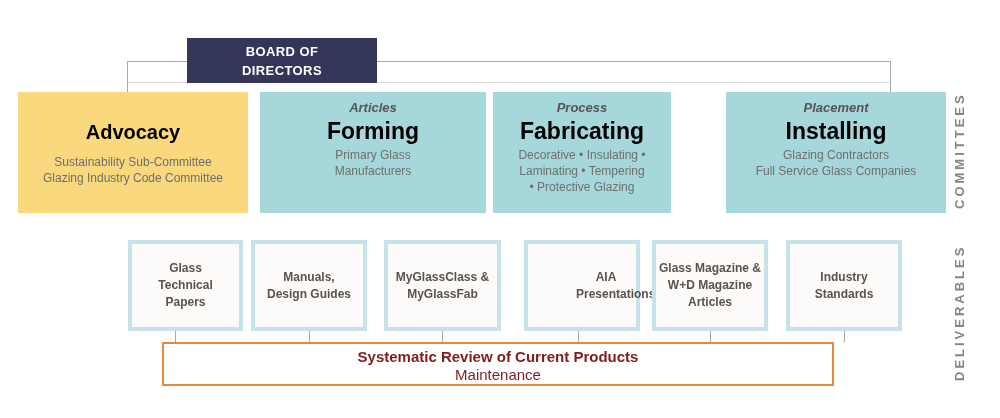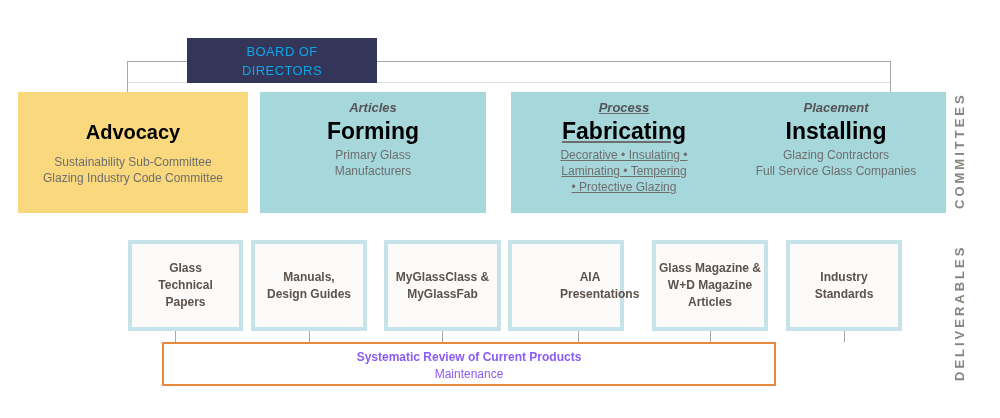--- a/index.html
+++ b/index.html
@@ -6,48 +6,48 @@
   #canvas{
     position:relative;width:1000px;height:418px;background:#ffffff;
     font-family:"Liberation Sans","DejaVu Sans",sans-serif;overflow:hidden;
   }
   .line{position:absolute;background:#a8a8a8;}
   .line-light{position:absolute;background:#dedede;}
   .box{position:absolute;box-sizing:border-box;text-align:center;}
   
   .board{
     left:187px;top:38px;width:190px;height:45px;background:#343659;
-    color:#0ea5e9;font-weight:normal;font-size:13px;line-height:19px;
+    color:#ffffff;font-weight:bold;font-size:13px;line-height:19px;
     padding-top:4px;letter-spacing:.4px;z-index:3;
   }
   
   .committee{top:92px;height:121px;color:#6e6e6e;z-index:2;}
   .committee.advocacy{left:18px;width:230px;background:#f9d87e;padding-top:26px;}
   .committee.teal{background:#a6d7db;padding-top:7px;}
   .committee.forming{left:260px;width:226px;}
-  .committee.fabricating{left:511px;width:226px;text-decoration:underline;}
+  .committee.fabricating{left:493px;width:178px;}
   .committee.installing{left:726px;width:220px;}
   .cat{font-size:13px;font-weight:bold;font-style:italic;color:#555558;line-height:18px;}
   .ctitle{font-size:23px;font-weight:bold;color:#000000;line-height:27px;margin:1px 0 2px 0;}
   .committee.advocacy .ctitle{font-size:20px;margin-bottom:8px;}
   .cline{font-size:12px;line-height:16px;color:#6e6e6e;}
   
   .deliv{
     top:240px;height:91px;background:#fdfbf9;border:4px solid #c5e3e9;
     display:flex;flex-direction:column;justify-content:center;
     font-size:12px;font-weight:bold;line-height:17px;color:#5c524c;z-index:2;
   }
   .d1{left:128px;width:115px;} .d2{left:251px;width:116px;}
-  .d3{left:384px;width:117px;} .d4{left:508px;width:116px;padding-left:48px;}
+  .d3{left:384px;width:117px;} .d4{left:524px;width:116px;padding-left:48px;}
   .d5{left:652px;width:116px;} .d6{left:786px;width:116px;}
   .tick{position:absolute;top:331px;width:1px;height:11px;background:#a8a8a8;}
   
   .review{
-    left:162px;top:342px;width:614px;height:44px;background:#ffffff;
-    border:2px solid #e78a3d;padding-top:4px;color:#8b5cf6;font-size:12px;z-index:2;
+    left:162px;top:342px;width:672px;height:44px;background:#ffffff;
+    border:2px solid #e78a3d;padding-top:4px;color:#7f1d1d;font-size:15px;z-index:2;
   }
   .review .rtitle{font-weight:bold;line-height:18px;}
   .review .rsub{line-height:17px;}
   
   .vlabel{
     position:absolute;writing-mode:vertical-rl;transform:rotate(180deg);
     font-weight:bold;font-size:13px;letter-spacing:3px;color:#8a847d;
     text-align:center;width:22px;white-space:nowrap;
   }
   #committees-label{left:952px;top:72px;height:158px;}

